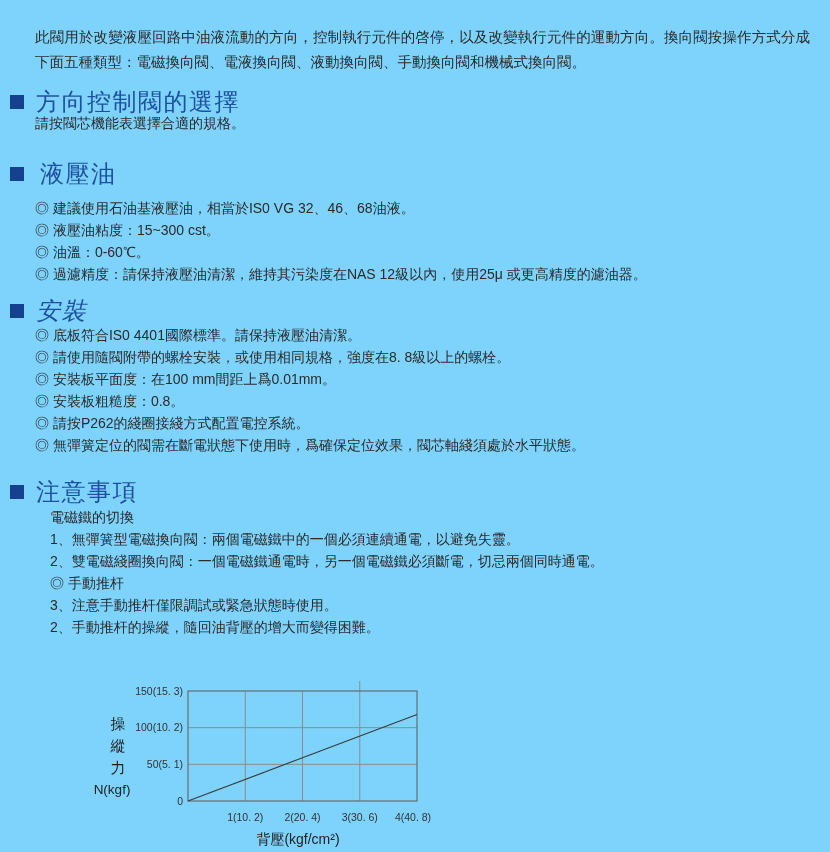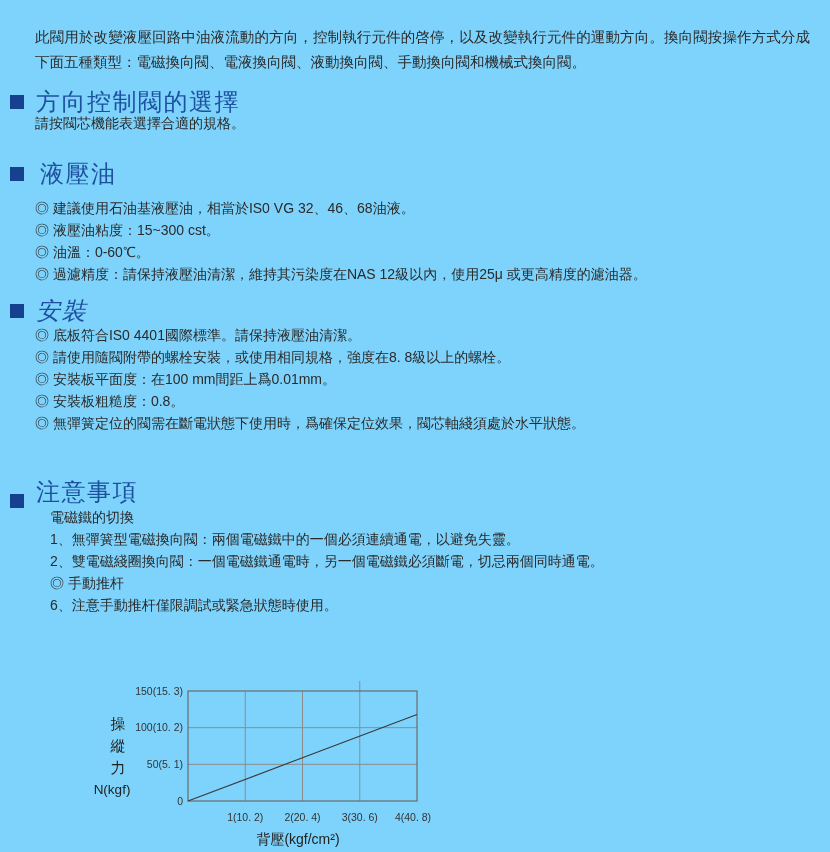--- a/index.html
+++ b/index.html
@@ -51,21 +51,21 @@
   }
   .text-block .line { white-space: nowrap; }
   .text-block.wide .line { white-space: normal; }
   #notes-block { left: 50px; width: 770px; }
   #h1-heading { top: 86px; }
   #h1-sub     { top: 112px; }
   #h2-heading { top: 158px; gap: 16px; }
   #h2-list    { top: 172px; margin-top: 25px; }
   #h3-heading { top: 295px; font-style: italic; }
   #h3-list    { top: 324px; }
-  #h4-heading { top: 476px; align-items: flex-end; }
+  #h4-heading { top: 476px; }
   #notes-block{ top: 506px; }
   .chart-wrap {
     position: absolute;
     left: 80px;
     top: 681px;
     width: 430px;
     height: 172px;
   }
   svg text { font-family: "Liberation Sans", sans-serif; }
 </style>
@@ -97,33 +97,35 @@
 
   <div class="section-heading" id="h3-heading">
     <span class="bullet-square"></span>
     <span class="heading-text">安裝</span>
   </div>
   <div class="text-block" id="h3-list">
     <div class="line">◎ 底板符合IS0 4401國際標準。請保持液壓油清潔。</div>
     <div class="line">◎ 請使用隨閥附帶的螺栓安裝，或使用相同規格，強度在8. 8級以上的螺栓。</div>
     <div class="line">◎ 安裝板平面度：在100 mm間距上爲0.01mm。</div>
     <div class="line">◎ 安裝板粗糙度：0.8。</div>
+    <div class="line">◎ 請按P262的綫圈接綫方式配置電控系統。</div>
     <div class="line">◎ 無彈簧定位的閥需在斷電狀態下使用時，爲確保定位效果，閥芯軸綫須處於水平狀態。</div>
   </div>
 
   <div class="section-heading" id="h4-heading">
     <span class="bullet-square"></span>
     <span class="heading-text">注意事項</span>
   </div>
   <div class="text-block wide" id="notes-block">
     <div class="line">電磁鐵的切換</div>
     <div class="line">1、無彈簧型電磁換向閥：兩個電磁鐵中的一個必須連續通電，以避免失靈。</div>
     <div class="line">2、雙電磁綫圈換向閥：一個電磁鐵通電時，另一個電磁鐵必須斷電，切忌兩個同時通電。</div>
     <div class="line">◎ 手動推杆</div>
-    <div class="line">6、注意手動推杆僅限調試或緊急狀態時使用。</div>
+    <div class="line">3、注意手動推杆僅限調試或緊急狀態時使用。</div>
+    <div class="line">2、手動推杆的操縱，隨回油背壓的增大而變得困難。</div>
   </div>
 
   <div class="chart-wrap">
     <svg width="430" height="172" viewBox="0 0 430 172" xmlns="http://www.w3.org/2000/svg">
         <line x1="165.25" y1="10" x2="165.25" y2="120" stroke="#8c8c8c" stroke-width="1"></line>
         <line x1="222.5" y1="10" x2="222.5" y2="120" stroke="#8c8c8c" stroke-width="1"></line>
         <line x1="279.75" y1="10" x2="279.75" y2="120" stroke="#8c8c8c" stroke-width="1"></line>
         <line x1="108" y1="46.66666666666667" x2="337" y2="46.66666666666667" stroke="#8c8c8c" stroke-width="1"></line>
         <line x1="108" y1="83.33333333333334" x2="337" y2="83.33333333333334" stroke="#8c8c8c" stroke-width="1"></line>
         <line x1="279.75" y1="0" x2="279.75" y2="10" stroke="#8c8c8c" stroke-width="1"></line>

